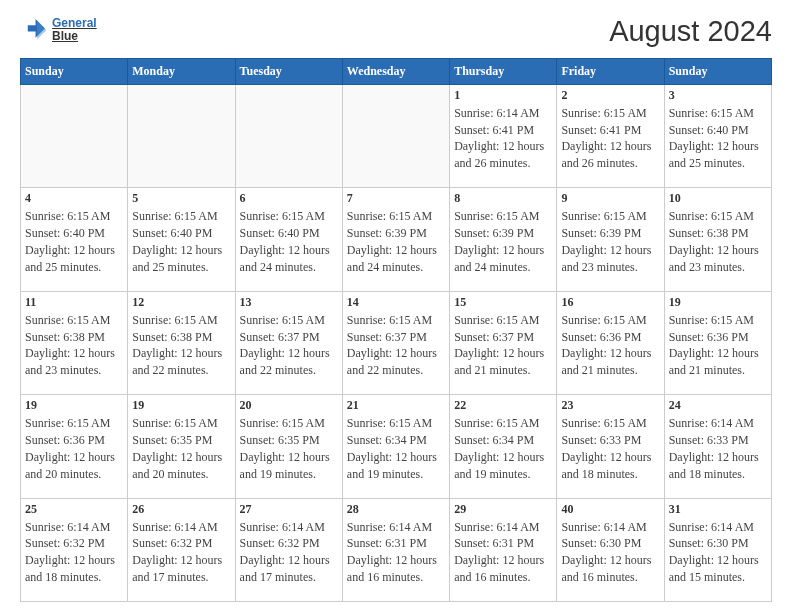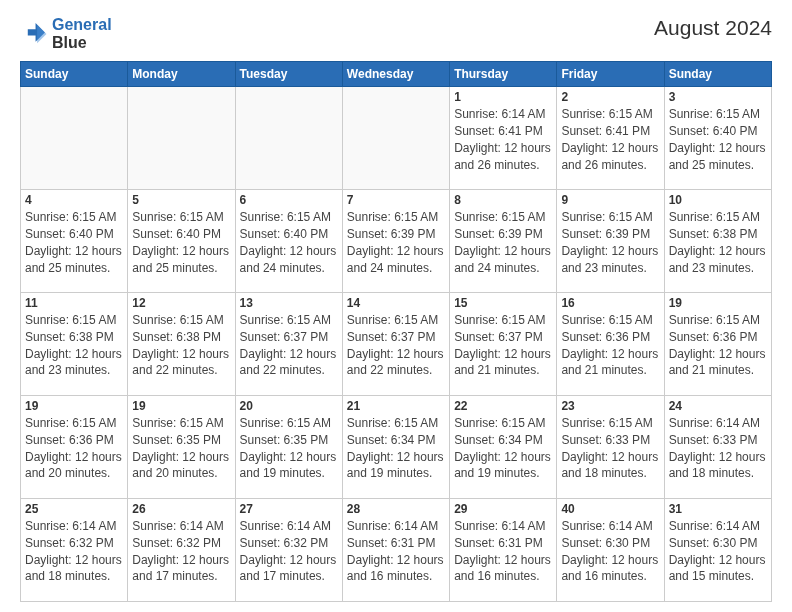--- a/index.html
+++ b/index.html
@@ -22,51 +22,53 @@
       justify-content: space-between;
       align-items: flex-start;
       margin-bottom: 10px;
     }
     .logo {
       display: flex;
       align-items: center;
       gap: 4px;
     }
     .logo-text {
-      font-size: 16px;
+      font-size: 12px;
       font-weight: bold;
       color: #333;
       line-height: 1.1;
+      text-decoration: underline;
     }
     .logo-text span {
       color: #2a6db5;
     }
     .logo-icon {
       width: 28px;
       height: 28px;
     }
     .title-block {
       text-align: right;
     }
     .main-title {
-      font-size: 21px;
+      font-size: 29px;
       font-weight: 300;
       color: #333;
       line-height: 1.1;
     }
     .subtitle {
       font-size: 14px;
       color: #555;
     }
     .calendar {
       flex: 1;
       border: 1px solid #ccc;
       border-collapse: collapse;
       width: 100%;
       table-layout: fixed;
+      font-family: Liberation Serif, serif;
     }
     .calendar th {
       background: #2a6db5;
       color: #fff;
       font-size: 12px;
       font-weight: bold;
       padding: 5px 4px;
       text-align: left;
       border: 1px solid #1a5a9a;
     }

